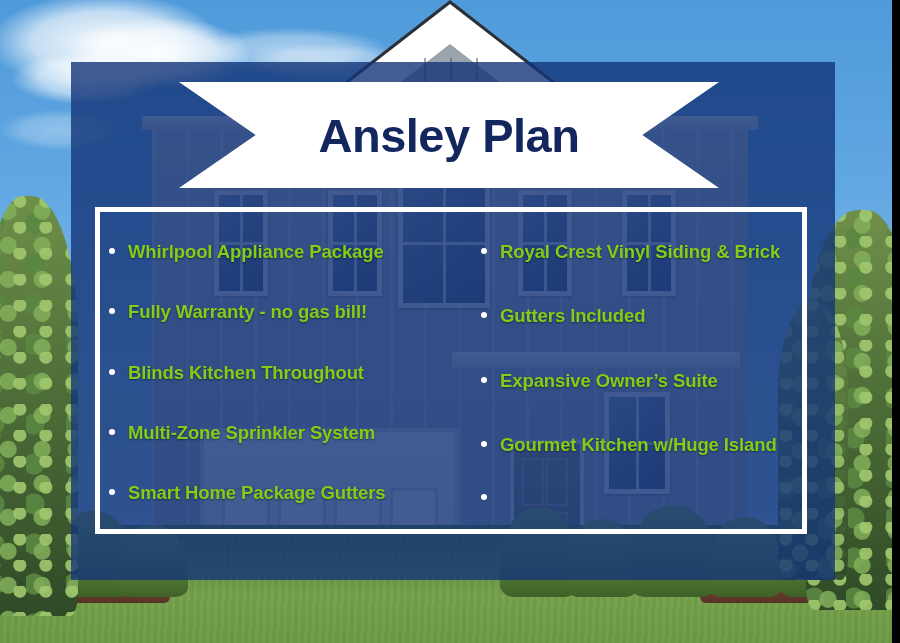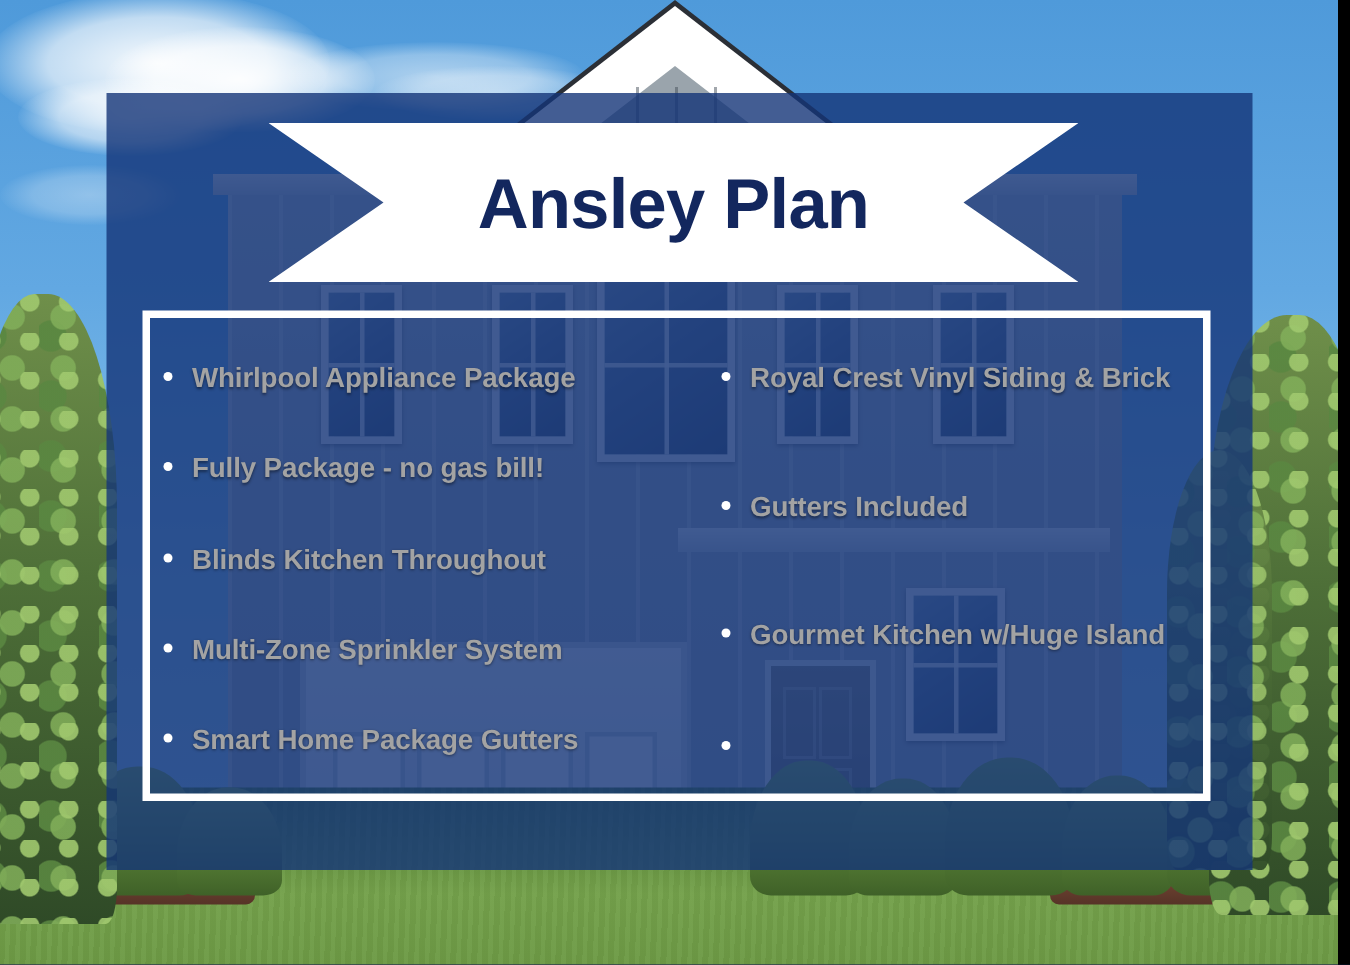--- a/index.html
+++ b/index.html
@@ -190,21 +190,21 @@
     display: flex;
     flex-direction: column;
     justify-content: space-between;
   }
   .col.left  { padding-left: 4px; }
   .col.right { padding-left: 56px; }
   .feature {
     display: flex;
     align-items: baseline;
     gap: 13px;
-    color: #a3a3a3;
+    color: #84cc16;
     font-size: 18.5px;
     font-weight: 700;
     letter-spacing: -0.1px;
     text-shadow: 0 1px 2px rgba(0,0,0,.45);
     white-space: nowrap;
   }
   .dot {
     width: 6px; height: 6px;
     background: #ffffff;
     border-radius: 50%;
@@ -293,21 +293,21 @@
 
   <div class="columns">
 
     <div class="col left">
       <div class="feature">
         <span class="dot"></span>
         <span>Whirlpool Appliance Package</span>
       </div>
       <div class="feature">
         <span class="dot"></span>
-        <span>Fully Package - no gas bill!</span>
+        <span>Fully Warranty - no gas bill!</span>
       </div>
       <div class="feature">
         <span class="dot"></span>
         <span>Blinds Kitchen Throughout</span>
       </div>
       <div class="feature">
         <span class="dot"></span>
         <span>Multi-Zone Sprinkler System</span>
       </div>
       <div class="feature">
@@ -320,20 +320,24 @@
       <div class="feature">
         <span class="dot"></span>
         <span>Royal Crest Vinyl Siding &amp; Brick</span>
       </div>
       <div class="feature">
         <span class="dot"></span>
         <span>Gutters Included</span>
       </div>
       <div class="feature">
         <span class="dot"></span>
+        <span>Expansive Owner’s Suite</span>
+      </div>
+      <div class="feature">
+        <span class="dot"></span>
         <span>Gourmet Kitchen w/Huge Island</span>
       </div>
       <div class="feature">
         <span class="dot"></span>
       </div>
     </div>
 
   </div>
 
 </div>

